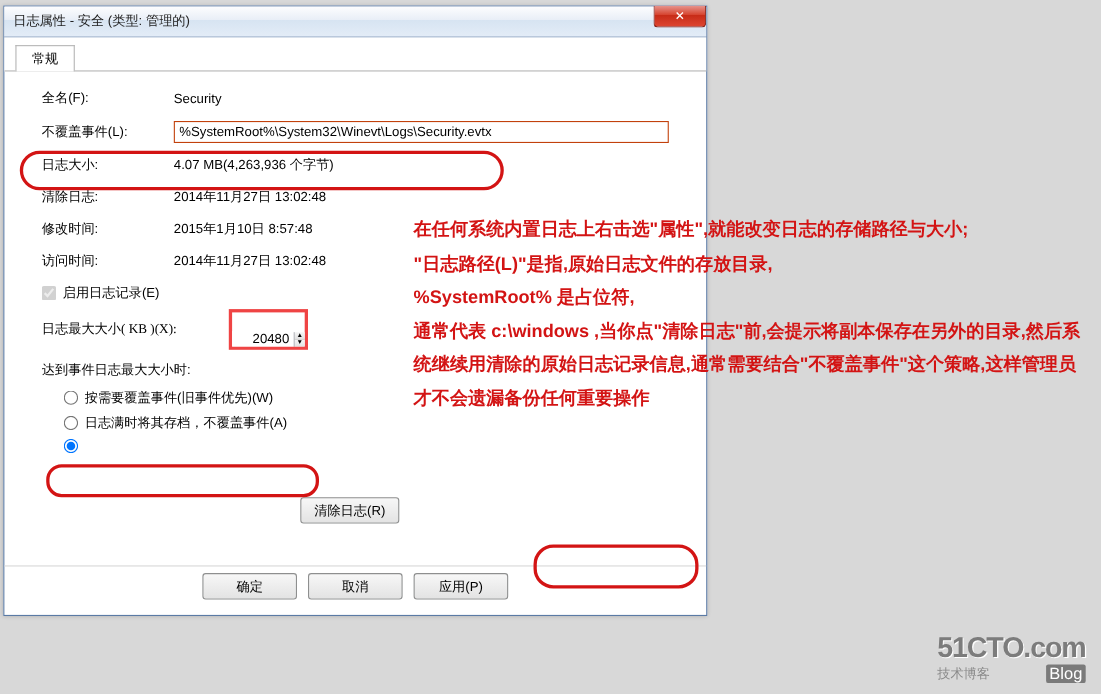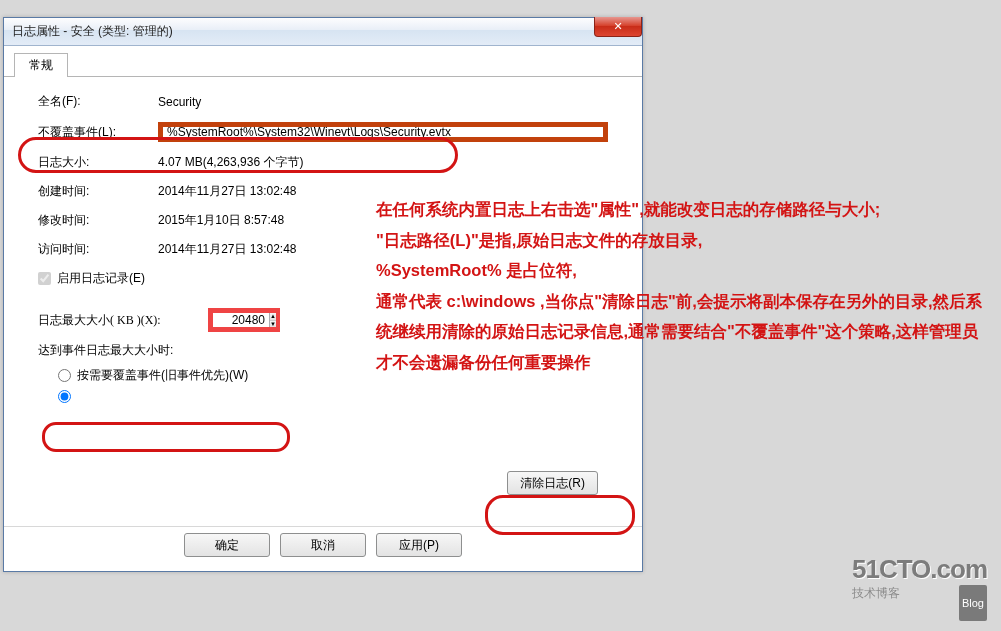--- a/index.html
+++ b/index.html
@@ -6,21 +6,21 @@
 body {
   font-family: "Microsoft YaHei", "Segoe UI", Tahoma, sans-serif;
   font-size: 12px;
   background: #d8d8d8;
   width: 1001px;
   height: 631px;
   position: relative;
 }
 .window {
   position: absolute;
-  left: 3px; top: 17px;
+  left: 3px; top: 5px;
   width: 640px; height: 555px;
   background: #fff;
   border: 1px solid #5a7aa5;
   box-shadow: 0 0 4px rgba(0,0,0,0.2);
 }
 .titlebar {
   height: 28px;
   background: linear-gradient(to bottom, #fdfdfe 0%, #e8eef7 45%, #d7e4f2 46%, #e3ecf7 100%);
   border-bottom: 1px solid #a0b4ce;
   display: flex;
@@ -61,53 +61,54 @@
   padding: 16px 34px;
 }
 .row {
   display: flex;
   align-items: center;
   margin-bottom: 12px;
 }
 .row .lbl { width: 120px; color: #000; }
 .row .val { flex: 1; color: #000; }
 .input-text {
-  border: 5px solid #c2410c;
+  border: 1px solid #c2410c;
   background: #fff;
   padding: 2px 4px;
   width: 100%;
   font-size: 12px;
   height: 20px;
 }
-.checkbox-row { display: flex; align-items: center; margin-bottom: 21px; }
+.checkbox-row { display: flex; align-items: center; margin-bottom: 6px; }
 .checkbox-row input { margin-right: 6px; }
 .max-row { display: flex; align-items: center; margin-bottom: 10px; }
 .max-row .lbl2 { width: 170px; font-family: Liberation Serif, serif; }
 .spinner {
-  width: 72px; height: 24px;
-  border: 5px solid #ef4444;
-  display: flex;
+  width: 72px; height: 37px;
+  border: 3px solid #ef4444;
+  display: flex;
+  align-items: flex-end;
 }
 .spinner input {
   border: none; width: 56px; text-align: right; padding-right: 4px; font-size: 12px;
 }
 .spinner .arrows {
   width: 16px; display: flex; flex-direction: column;
   border-left: 1px solid #abadb3;
 }
 .spinner .arrow {
   flex: 1; background: linear-gradient(#f5f5f5,#e2e2e2);
   display: flex; align-items: center; justify-content: center;
   font-size: 6px; line-height: 1; border-bottom: 1px solid #ccc;
 }
 .spinner .arrow:last-child { border-bottom: none; }
 .sub-heading { margin-bottom: 8px; }
 .radio-row { display: flex; align-items: center; margin: 6px 0 6px 20px; }
 .radio-row input { margin-right: 6px; }
-.clear-btn-wrap { margin-top: 68px; display: flex; justify-content: flex-end; padding-right: 10px; }
+.clear-btn-wrap { margin-top: 40px; display: flex; justify-content: center; padding-right: 10px; }
 .wbtn {
   min-width: 86px; height: 24px;
   background: linear-gradient(#f7f7f7,#e3e3e3);
   border: 1px solid #8e8f8f;
   border-radius: 3px;
   font-size: 12px;
   padding: 0 12px;
   display: inline-flex; align-items: center; justify-content: center;
 }
 .footer {
@@ -139,21 +140,21 @@
 }
 
 .wm {
   position: absolute;
   right: 14px; bottom: 10px;
   color: #888;
   font-family: Arial, sans-serif;
 }
 .wm .big { font-size: 26px; font-weight: bold; color: #7c7c7c; letter-spacing: -1px; text-shadow: 1px 1px 0 #fff; }
 .wm .small { font-size: 12px; color: #8a8a8a; display: flex; justify-content: space-between; }
-.wm .tag { background: #7a7a7a; color: #fff; font-size: 11px; padding: 12px 3px; border-radius: 2px; margin-left: 4px; }
+.wm .tag { background: #7a7a7a; color: #fff; font-size: 15px; padding: 0 3px; border-radius: 2px; margin-left: 4px; }
 </style>
 </head>
 <body>
 
 <div class="window">
   <div class="titlebar">
     <span class="titlebar-text">日志属性 - 安全 (类型: 管理的)</span>
     <div class="close-btn">
       <span>✕</span>
     </div>
@@ -176,21 +177,21 @@
         <input class="input-text" value="%SystemRoot%\System32\Winevt\Logs\Security.evtx" style="">
       </div>
     </div>
 
     <div class="row">
       <div class="lbl">日志大小:</div>
       <div class="val">4.07 MB(4,263,936 个字节)</div>
     </div>
 
     <div class="row">
-      <div class="lbl">创建时间:</div>
+      <div class="lbl">清除日志:</div>
       <div class="val">2014年11月27日 13:02:48</div>
     </div>
 
     <div class="row">
       <div class="lbl">修改时间:</div>
       <div class="val">2015年1月10日 8:57:48</div>
     </div>
 
     <div class="row">
       <div class="lbl">访问时间:</div>
@@ -213,20 +214,24 @@
       </div>
     </div>
 
     <div class="sub-heading">达到事件日志最大大小时:</div>
 
     <div class="radio-row">
       <input type="radio" name="pol" style="">
       <span>按需要覆盖事件(旧事件优先)(W)</span>
     </div>
     <div class="radio-row">
+      <input type="radio" name="pol" style="">
+      <span>日志满时将其存档，不覆盖事件(A)</span>
+    </div>
+    <div class="radio-row">
       <input type="radio" name="pol" checked="" style="">
     </div>
 
     <div class="clear-btn-wrap">
       <button class="wbtn">清除日志(R)</button>
     </div>
 
   </div>
 
   <div class="footer">

